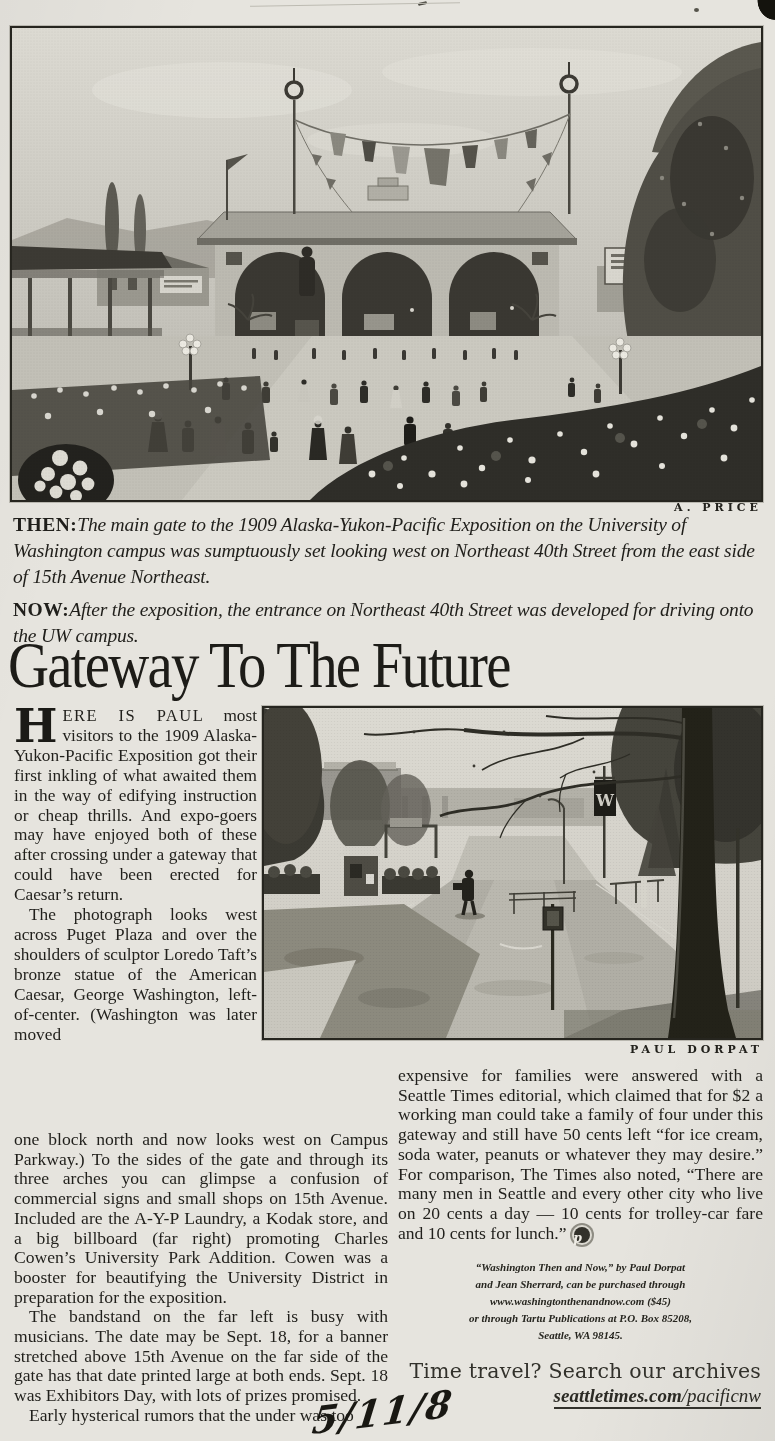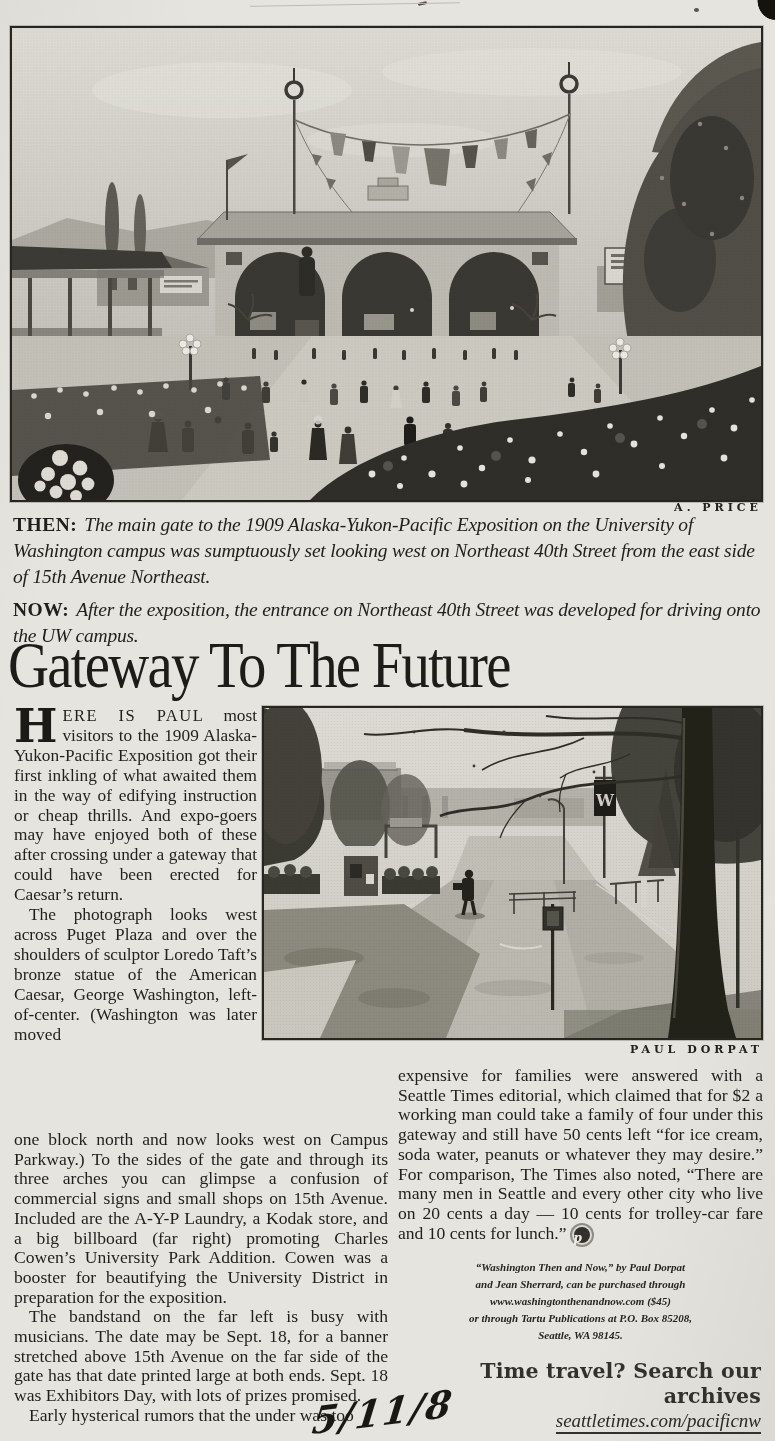--- a/index.html
+++ b/index.html
@@ -27,21 +27,21 @@
   .photo svg{display:block;}
 
   .credit{position:absolute;font-family:"DejaVu Serif", serif;font-weight:bold;font-size:11px;
     letter-spacing:4px;color:#22211c;}
   .credit-then{right:13px;top:501px;text-align:right;}
   .credit-now{left:262px;top:1043px;width:501px;text-align:right;}
 
   
   .captions{position:absolute;left:13px;top:512px;width:750px;}
   .caption{margin:0 0 7px 0;font-size:19.5px;line-height:26px;font-style:italic;letter-spacing:-0.2px;}
-  .cap-label{font-style:normal;font-weight:bold;margin-right:7px;letter-spacing:0.5px;}
+  .cap-label{font-style:normal;font-weight:bold;letter-spacing:0.5px;}
 
   
   .headline{position:absolute;left:8px;top:626px;margin:0;font-weight:400;white-space:nowrap;}
   .headline .squeeze{display:inline-block;transform:scaleX(0.86);transform-origin:0 50%;
     font-size:66px;line-height:78px;letter-spacing:-2px;color:#1d1c18;}
 
   
   .col{position:absolute;font-size:17.3px;}
   .jp{margin:0;text-align:justify;text-align-last:left;}
   .indent{text-indent:15px;}
@@ -59,25 +59,25 @@
     text-align:center;}
   .endmark i{font-family:"DejaVu Serif", serif;font-style:italic;font-weight:bold;
     font-size:12px;line-height:16px;color:#efede6;}
 
   
   .book-credit{margin-top:16px;text-align:center;font-weight:bold;font-style:italic;
     font-size:11px;line-height:17px;color:#26251f;}
 
   
   .footer-promo{margin-top:15px;text-align:right;padding-right:2px;}
-  .promo-line{font-family:"DejaVu Serif", serif;font-weight:bold;font-size:20.5px;
+  .promo-line{font-family:"DejaVu Serif", serif;font-weight:normal;font-size:20.5px;
     line-height:25px;color:#32312b;letter-spacing:0.2px;}
   .promo-url{display:inline-block;border-bottom:2px solid #32312b;line-height:23px;
     font-style:italic;font-size:19px;color:#2b2a24;}
-  .promo-url .main{font-weight:normal;}
+  .promo-url .main{font-weight:bold;}
   .promo-url .path{font-weight:normal;}
 
   
   .handwritten{position:absolute;left:312px;top:1390px;
     font-family:"DejaVu Serif", serif;font-style:italic;font-weight:bold;
     font-size:37px;color:#191813;transform:rotate(-7deg) skewX(-14deg);letter-spacing:2px;}
 </style>
 </head>
 <body>
 

